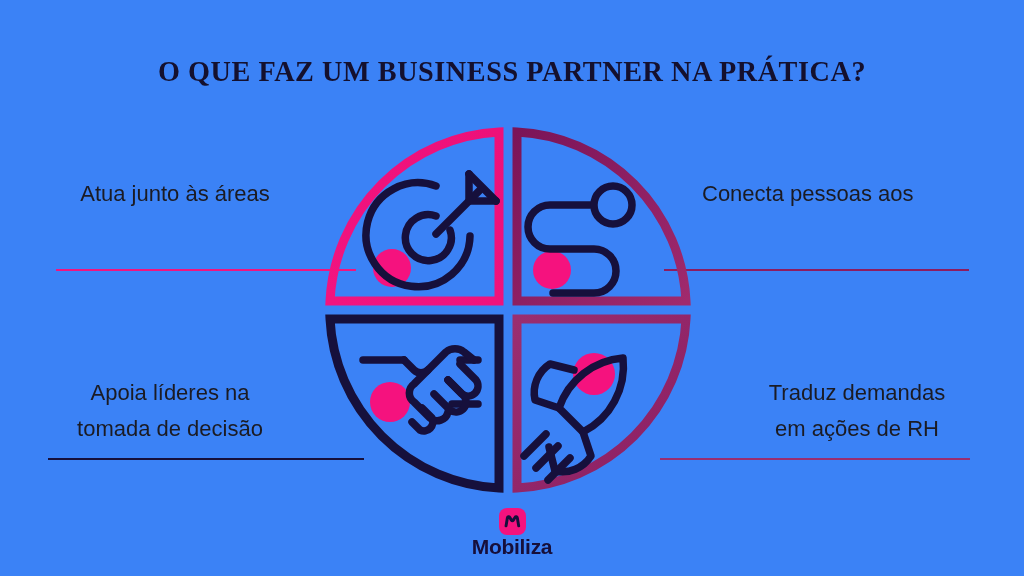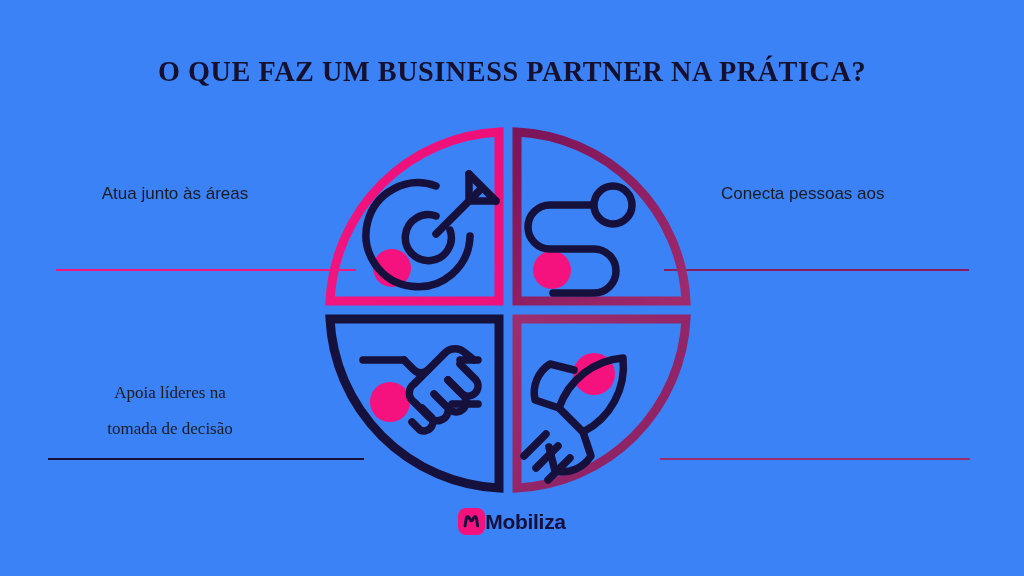--- a/index.html
+++ b/index.html
@@ -44,38 +44,38 @@
     height: 2px;
   }
   .conn.tl { left: 56px;  top: 269px; width: 300px; background: #F2147F; }
   .conn.tr { left: 664px; top: 269px; width: 305px; background: #8E1C60; }
   .conn.bl { left: 48px;  top: 458px; width: 316px; background: #16103C; }
   .conn.br { left: 660px; top: 458px; width: 310px; background: #9A2E70; }
 
   
   .label {
     position: absolute;
-    font-size: 17px;
+    font-size: 22px;
     line-height: 36px;
     color: #1B1B23;
     font-family: "Liberation Sans", sans-serif;
     white-space: nowrap;
   }
   .label .ln { display: block; }
   .label.left  { text-align: center; }
   .label.right { text-align: left; }
 
   .label-tl { left: 30px;  top: 176px; width: 290px; }
-  .label-tr { left: 702px; top: 176px; width: 300px; margin-left: 19px; }
+  .label-tr { left: 702px; top: 176px; width: 300px; }
   .label-bl { left: 20px;  top: 375px; width: 300px; }
   .label-br { left: 712px; top: 375px; width: 290px; }
 
   .label-tl .ln:nth-child(1) { text-align: center; }
   .label-tl .ln:nth-child(2) { text-align: center; }
-  .label-bl .ln { text-align: center; font-family: Liberation Serif, serif; }
+  .label-bl .ln { text-align: center; }
   .label-tr .ln { text-align: left; }
   .label-br .ln { text-align: center; }
 
   
   #wheel {
     position: absolute;
     left: 310px;
     top: 112px;
     width: 396px;
     height: 396px;
@@ -85,20 +85,21 @@
   
   .logo {
     position: absolute;
     left: 0;
     top: 508px;
     width: 1024px;
     display: flex;
     justify-content: center;
     align-items: center;
     gap: 0;
+    flex-direction: column;
   }
   .logo-mark {
     width: 27px;
     height: 27px;
     border-radius: 8px;
     background: #F5127E;
     display: flex;
     align-items: center;
     justify-content: center;
   }
@@ -128,20 +129,24 @@
 
   <div class="label right label-tr">
     <span class="ln">Conecta pessoas aos</span>
   </div>
 
   <div class="label left label-bl">
     <span class="ln">Apoia líderes na</span>
     <span class="ln">tomada de decisão</span>
   </div>
 
+  <div class="label right label-br">
+    <span class="ln">Traduz demandas</span>
+    <span class="ln">em ações de RH</span>
+  </div>
 
   <div id="wheel">
     <svg viewBox="0 0 396 396" xmlns="http://www.w3.org/2000/svg">
       <defs>
         <linearGradient id="gradTL" x1="0" y1="1" x2="1" y2="0">
           <stop offset="0" stop-color="#F2147F"></stop>
           <stop offset="1" stop-color="#EE1079"></stop>
         </linearGradient>
         <linearGradient id="gradTR" x1="0" y1="0" x2="1" y2="1">
           <stop offset="0" stop-color="#7B1458"></stop>

